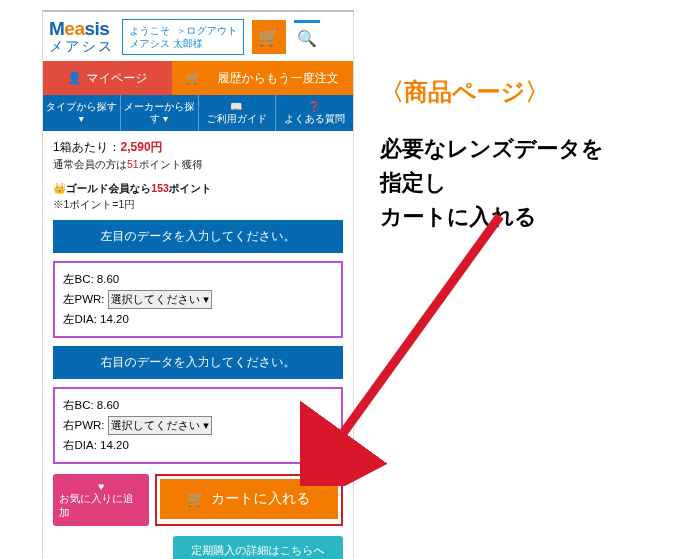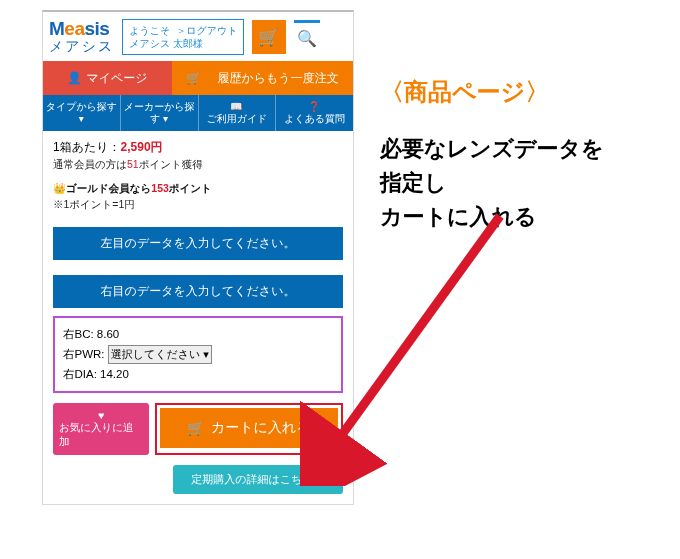--- a/index.html
+++ b/index.html
@@ -20,21 +20,21 @@
 .nav-item{flex:1;color:#fff;font-size:10px;text-align:center;padding:5px 0;border-right:1px solid rgba(255,255,255,.35);line-height:1.25;display:flex;flex-direction:column;align-items:center;justify-content:center;min-height:36px}
 .nav-item:last-child{border-right:none}
 .content{padding:8px 10px 10px}
 .price-line{font-size:12px}
 .price-line .price{color:#d8182a;font-weight:700}
 .small{font-size:10.5px;color:#222;margin-top:2px}
 .small .pts{color:#d8182a}
 .gold{font-size:10.5px;font-weight:700;color:#111;margin-top:10px}
 .gold .crown{color:#f2a500}.gold .g153{color:#d8182a}
 .link{color:#056ab1;text-decoration:underline;font-size:10.5px}
-.section-h{background:#056ab1;color:#fff;text-align:center;font-size:12px;padding:8px 20px;margin-top:15px}
+.section-h{background:#056ab1;color:#fff;text-align:center;font-size:12px;padding:8px 20px;margin-top:8px}
 .form{border:2px solid #b84fd6;padding:6px 8px;margin-top:8px;font-size:11.5px}
 .form div{margin:3px 0}
 .sel{border:1px solid #888;font-size:11px;padding:1px 2px;display:inline-block;background:#eee}
 .actions{display:flex;gap:0;margin-top:10px}
 .fav{background:#e03e7d;color:#fff;font-size:10.5px;width:96px;display:flex;flex-direction:column;align-items:center;justify-content:center;padding:6px;border-radius:3px}
 .cart-box{border:2px solid #d8182a;padding:3px;flex:1;margin-left:6px}
 .cart-btn{background:#f27b00;color:#fff;font-size:14px;height:40px;display:flex;align-items:center;justify-content:center;font-weight:500}
 .teiki{background:#2bb6c4;color:#fff;font-size:11px;text-align:center;padding:7px;margin:10px 0 0 120px;border-radius:3px;width:170px}
 .annot{position:absolute;left:380px;top:76px;width:280px}
 .annot-title{color:#f58100;font-size:24px;font-weight:700;margin-bottom:24px}
@@ -83,20 +83,25 @@
     </div>
     <div class="small">
       <span>通常会員の方は</span><span class="pts">51</span><span>ポイント獲得</span>
     </div>
     <div class="gold">
       <span class="crown">👑</span><span>ゴールド会員なら</span><span class="g153">153</span><span>ポイント</span>
     </div>
     <div class="small">※1ポイント=1円</div>
 
     <div class="section-h">左目のデータを入力してください。</div>
+    <div class="form">
+      <div>左BC: 8.60</div>
+      <div><span>左PWR:</span> <span class="sel">選択してください ▾</span></div>
+      <div>左DIA: 14.20</div>
+    </div>
 
     <div class="section-h">右目のデータを入力してください。</div>
     <div class="form">
       <div>右BC: 8.60</div>
       <div><span>右PWR:</span> <span class="sel">選択してください ▾</span></div>
       <div>右DIA: 14.20</div>
     </div>
 
     <div class="actions">
       <div class="fav">

